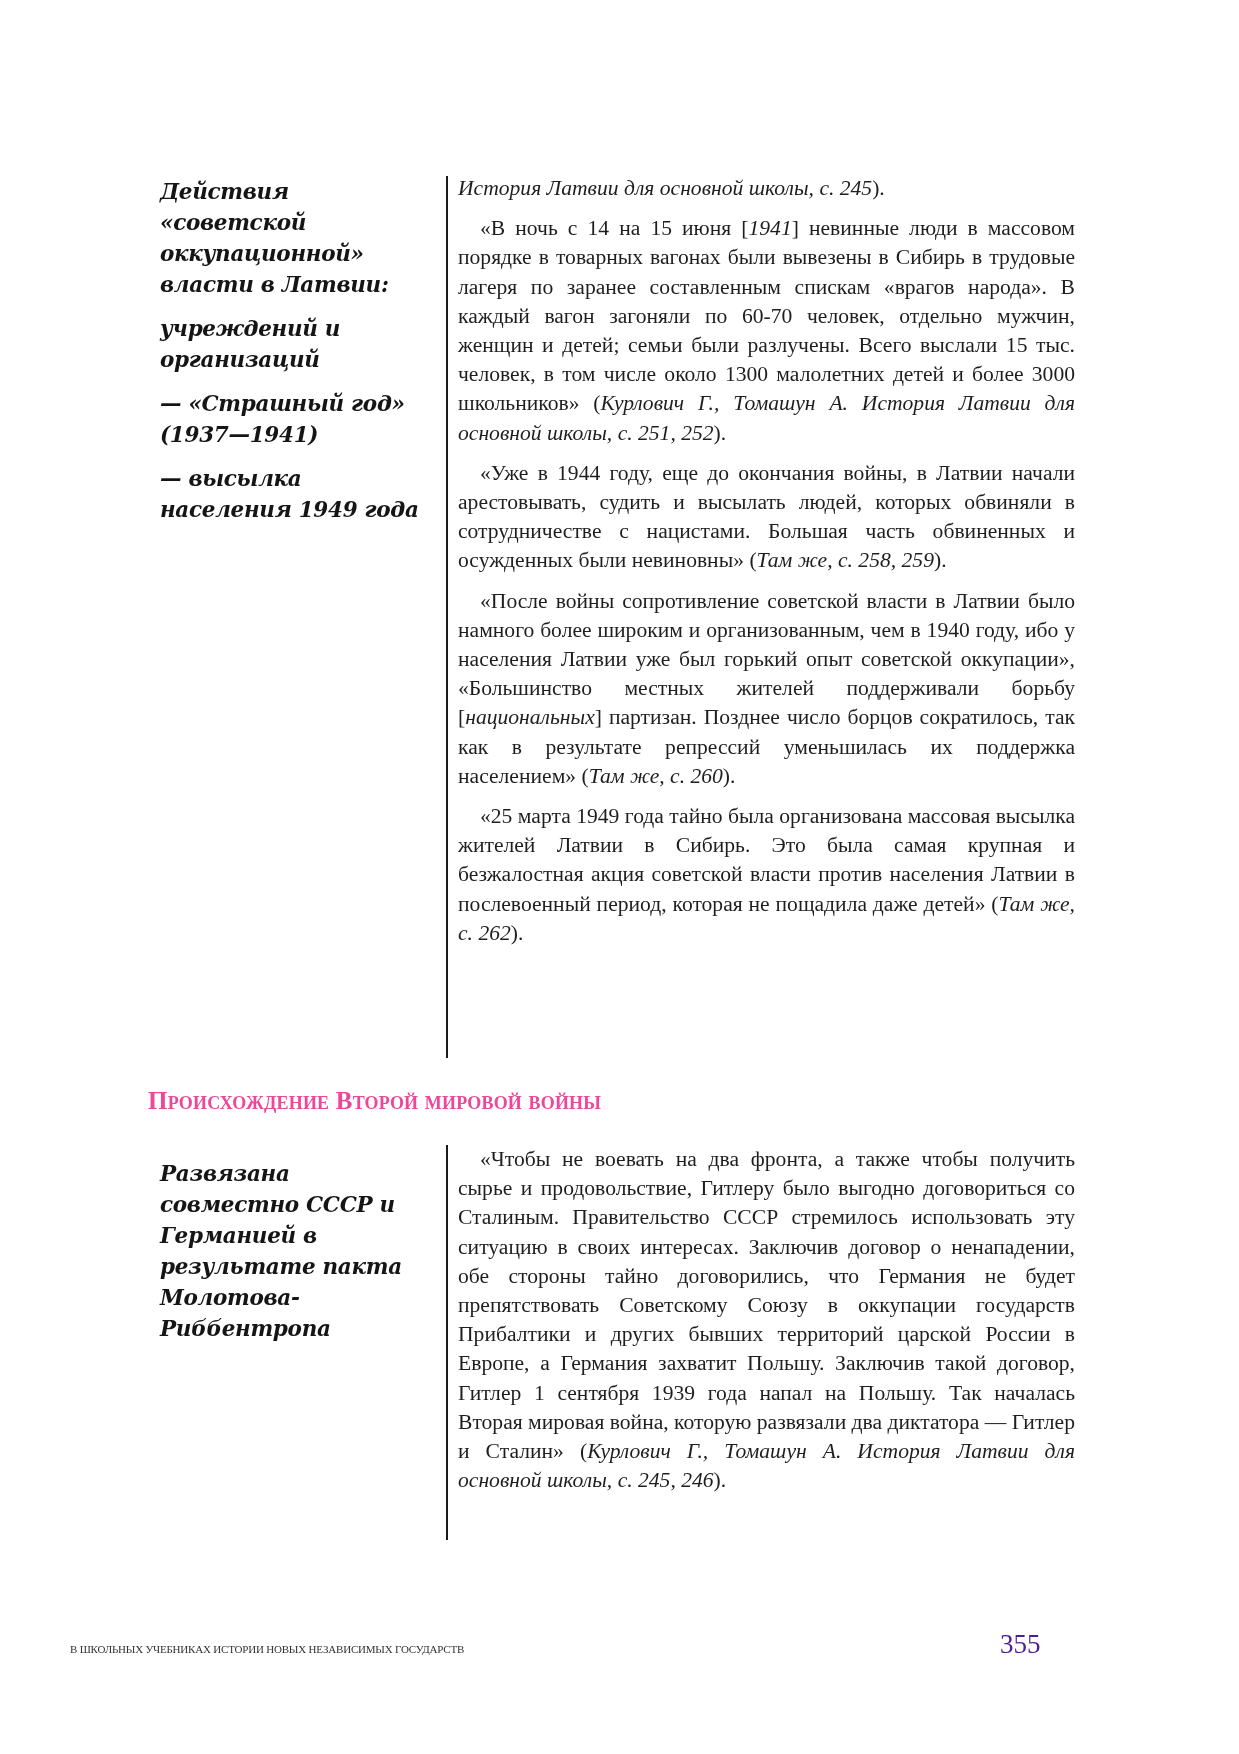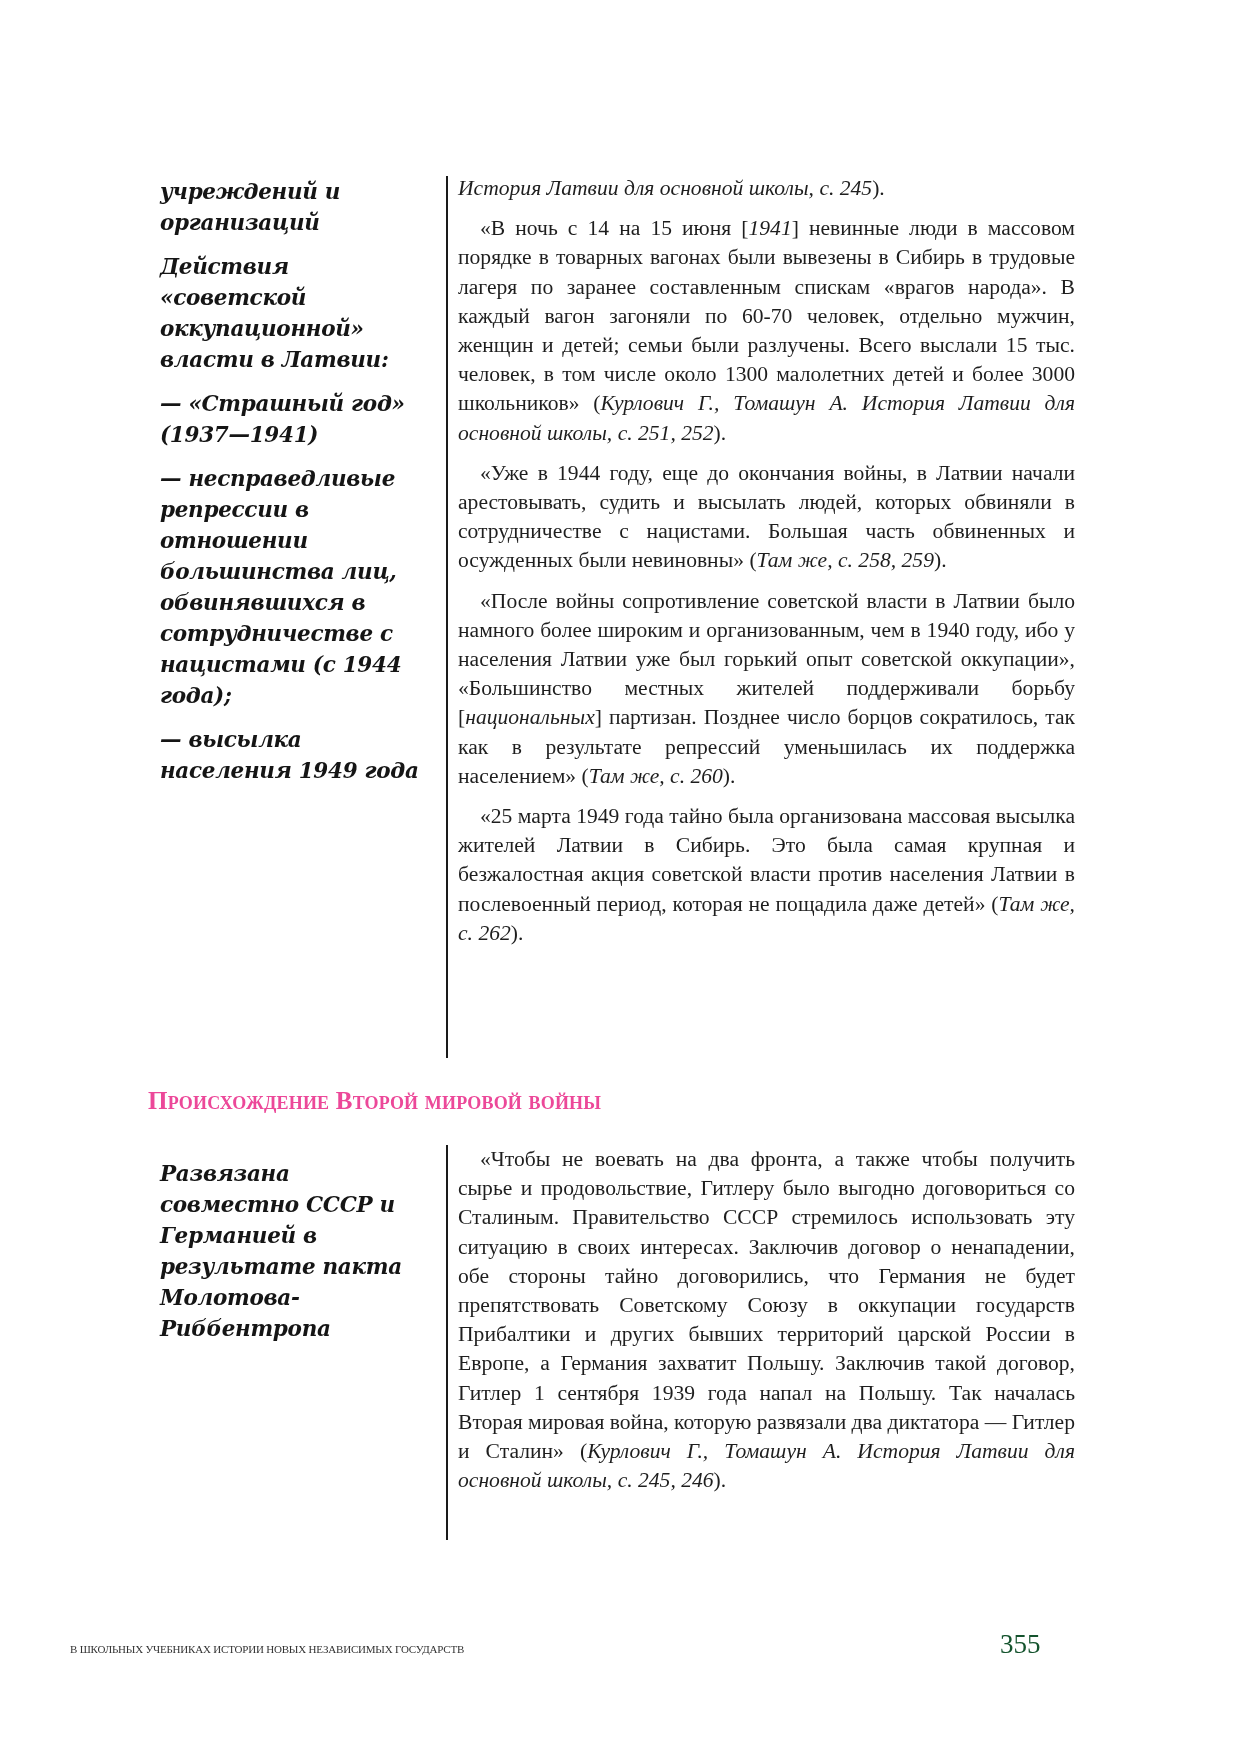--- a/index.html
+++ b/index.html
@@ -17,32 +17,31 @@
       text-align: justify; text-indent: 22px; margin: 0 0 11px 0; color: #1e1e1e; }
     .para.noindent { text-indent: 0; }
     .para .cite { font-style: italic; }
 
     .heading { position: absolute; left: 148px; top: 1087px; font-family: "Liberation Serif", serif;
       font-weight: bold; font-size: 25px; color: #ec4899; font-variant: small-caps; letter-spacing: 0.2px; }
 
     .footer-title { position: absolute; left: 70px; top: 1643px; font-family: "Liberation Serif", serif;
       font-size: 11px; color: #333; text-transform: uppercase; letter-spacing: -0.2px; }
     .page-number { position: absolute; left: 1000px; top: 1629px; font-family: "Liberation Serif", serif;
-      font-size: 27px; color: #14532d; }
+      font-size: 27px; color: #4c1d95; }
   </style>
 </head>
 <body>
 
 <div class="page">
 
   <div class="left-col" style="top:176px;">
+    <p class="note">Действия «советской оккупационной» власти в Латвии:</p>
     <p class="note">учреждений и организаций</p>
-    <p class="note">Действия «советской оккупационной» власти в Латвии:</p>
     <p class="note">— «Страшный год» (1937—1941)</p>
-    <p class="note">— несправедливые репрессии в отношении большинства лиц, обвинявшихся в сотрудничестве с нацистами (с 1944 года);</p>
     <p class="note">— высылка населения 1949 года</p>
   </div>
 
   <div class="rule" style="top:176px; height:882px;"></div>
 
   <div class="right-col" style="top:174px;">
     <p class="para noindent"><span class="cite">История Латвии для основной школы, с. 245</span><span>).</span></p>
     <p class="para"><span>«В ночь с 14 на 15 июня [</span><span class="cite">1941</span><span>] невинные люди в массовом порядке в товарных вагонах были вывезены в Сибирь в трудовые лагеря по заранее составленным спискам «врагов народа». В каждый вагон загоняли по 60-70 человек, отдельно мужчин, женщин и детей; семьи были разлучены. Всего выслали 15 тыс. человек, в том числе около 1300 малолетних детей и более 3000 школьников» (</span><span class="cite">Курлович Г., Томашун А. История Латвии для основной школы, с. 251, 252</span><span>).</span></p>
     <p class="para"><span>«Уже в 1944 году, еще до окончания войны, в Латвии начали арестовывать, судить и высылать людей, которых обвиняли в сотрудничестве с нацистами. Большая часть обвиненных и осужденных были невиновны» (</span><span class="cite">Там же, с. 258, 259</span><span>).</span></p>
     <p class="para"><span>«После войны сопротивление советской власти в Латвии было намного более широким и организованным, чем в 1940 году, ибо у населения Латвии уже был горький опыт советской оккупации», «Большинство местных жителей поддерживали борьбу [</span><span class="cite">национальных</span><span>] партизан. Позднее число борцов сократилось, так как в результате репрессий уменьшилась их поддержка населением» (</span><span class="cite">Там же, с. 260</span><span>).</span></p>

